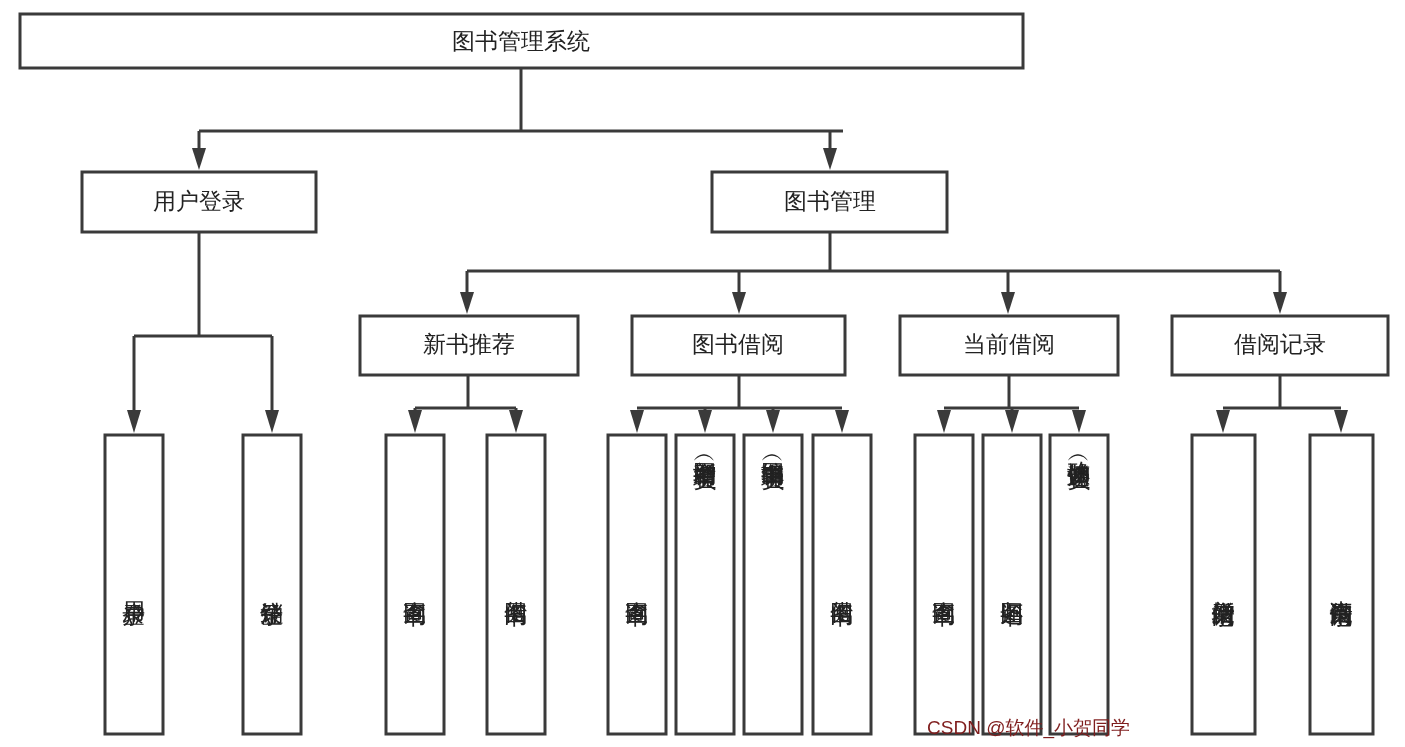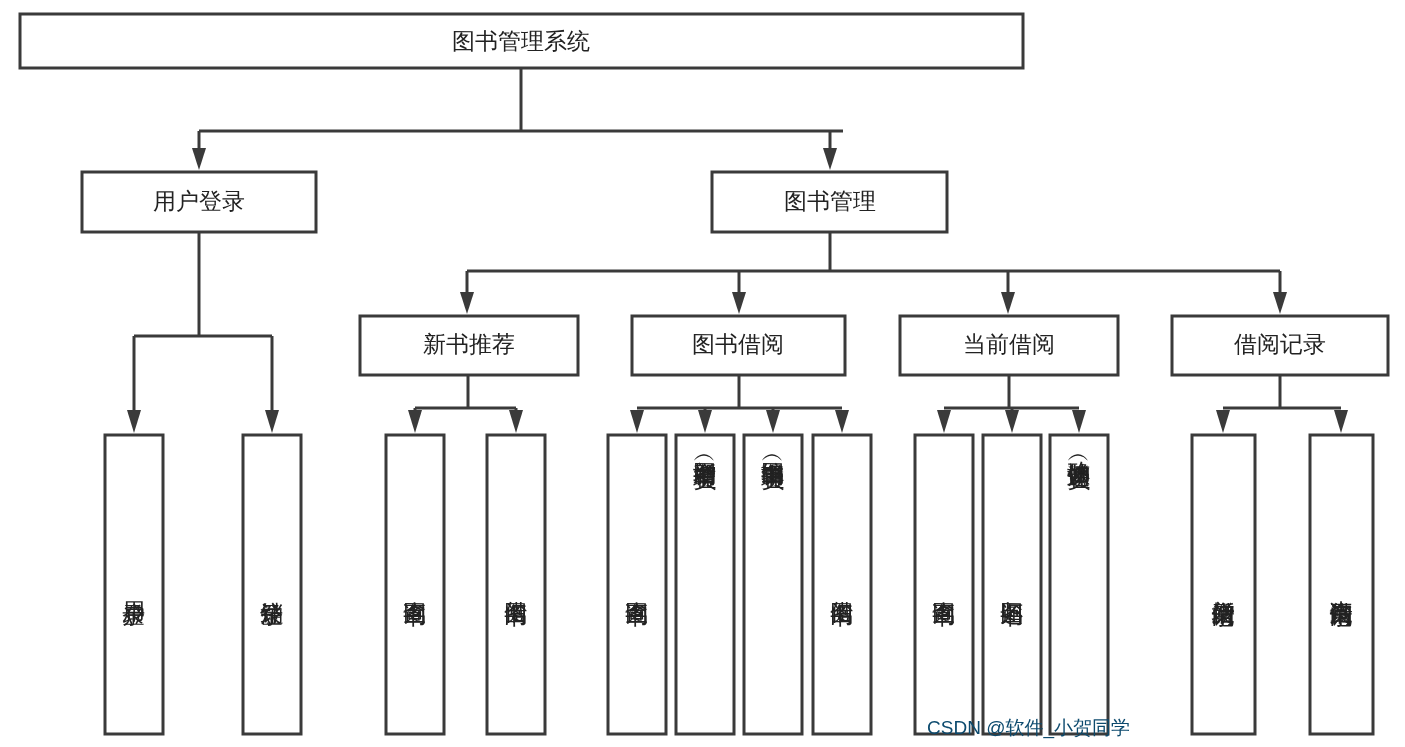--- a/index.html
+++ b/index.html
@@ -60,21 +60,21 @@
     text-align: center;
     white-space: nowrap;
     pointer-events: none;
   }
   .watermark {
     position: absolute;
     right: 8px;
     bottom: 6px;
     font-family: "Liberation Sans", "DejaVu Sans", sans-serif;
     font-size: 19px;
-    color: #0c4a6e;
+    color: #7f1d1d;
     white-space: nowrap;
   }
 </style>
 </head>
 <body>
 
 <div id="diagram-root">
 
   <svg class="canvas" viewBox="0 0 1405 747">
     <defs>

